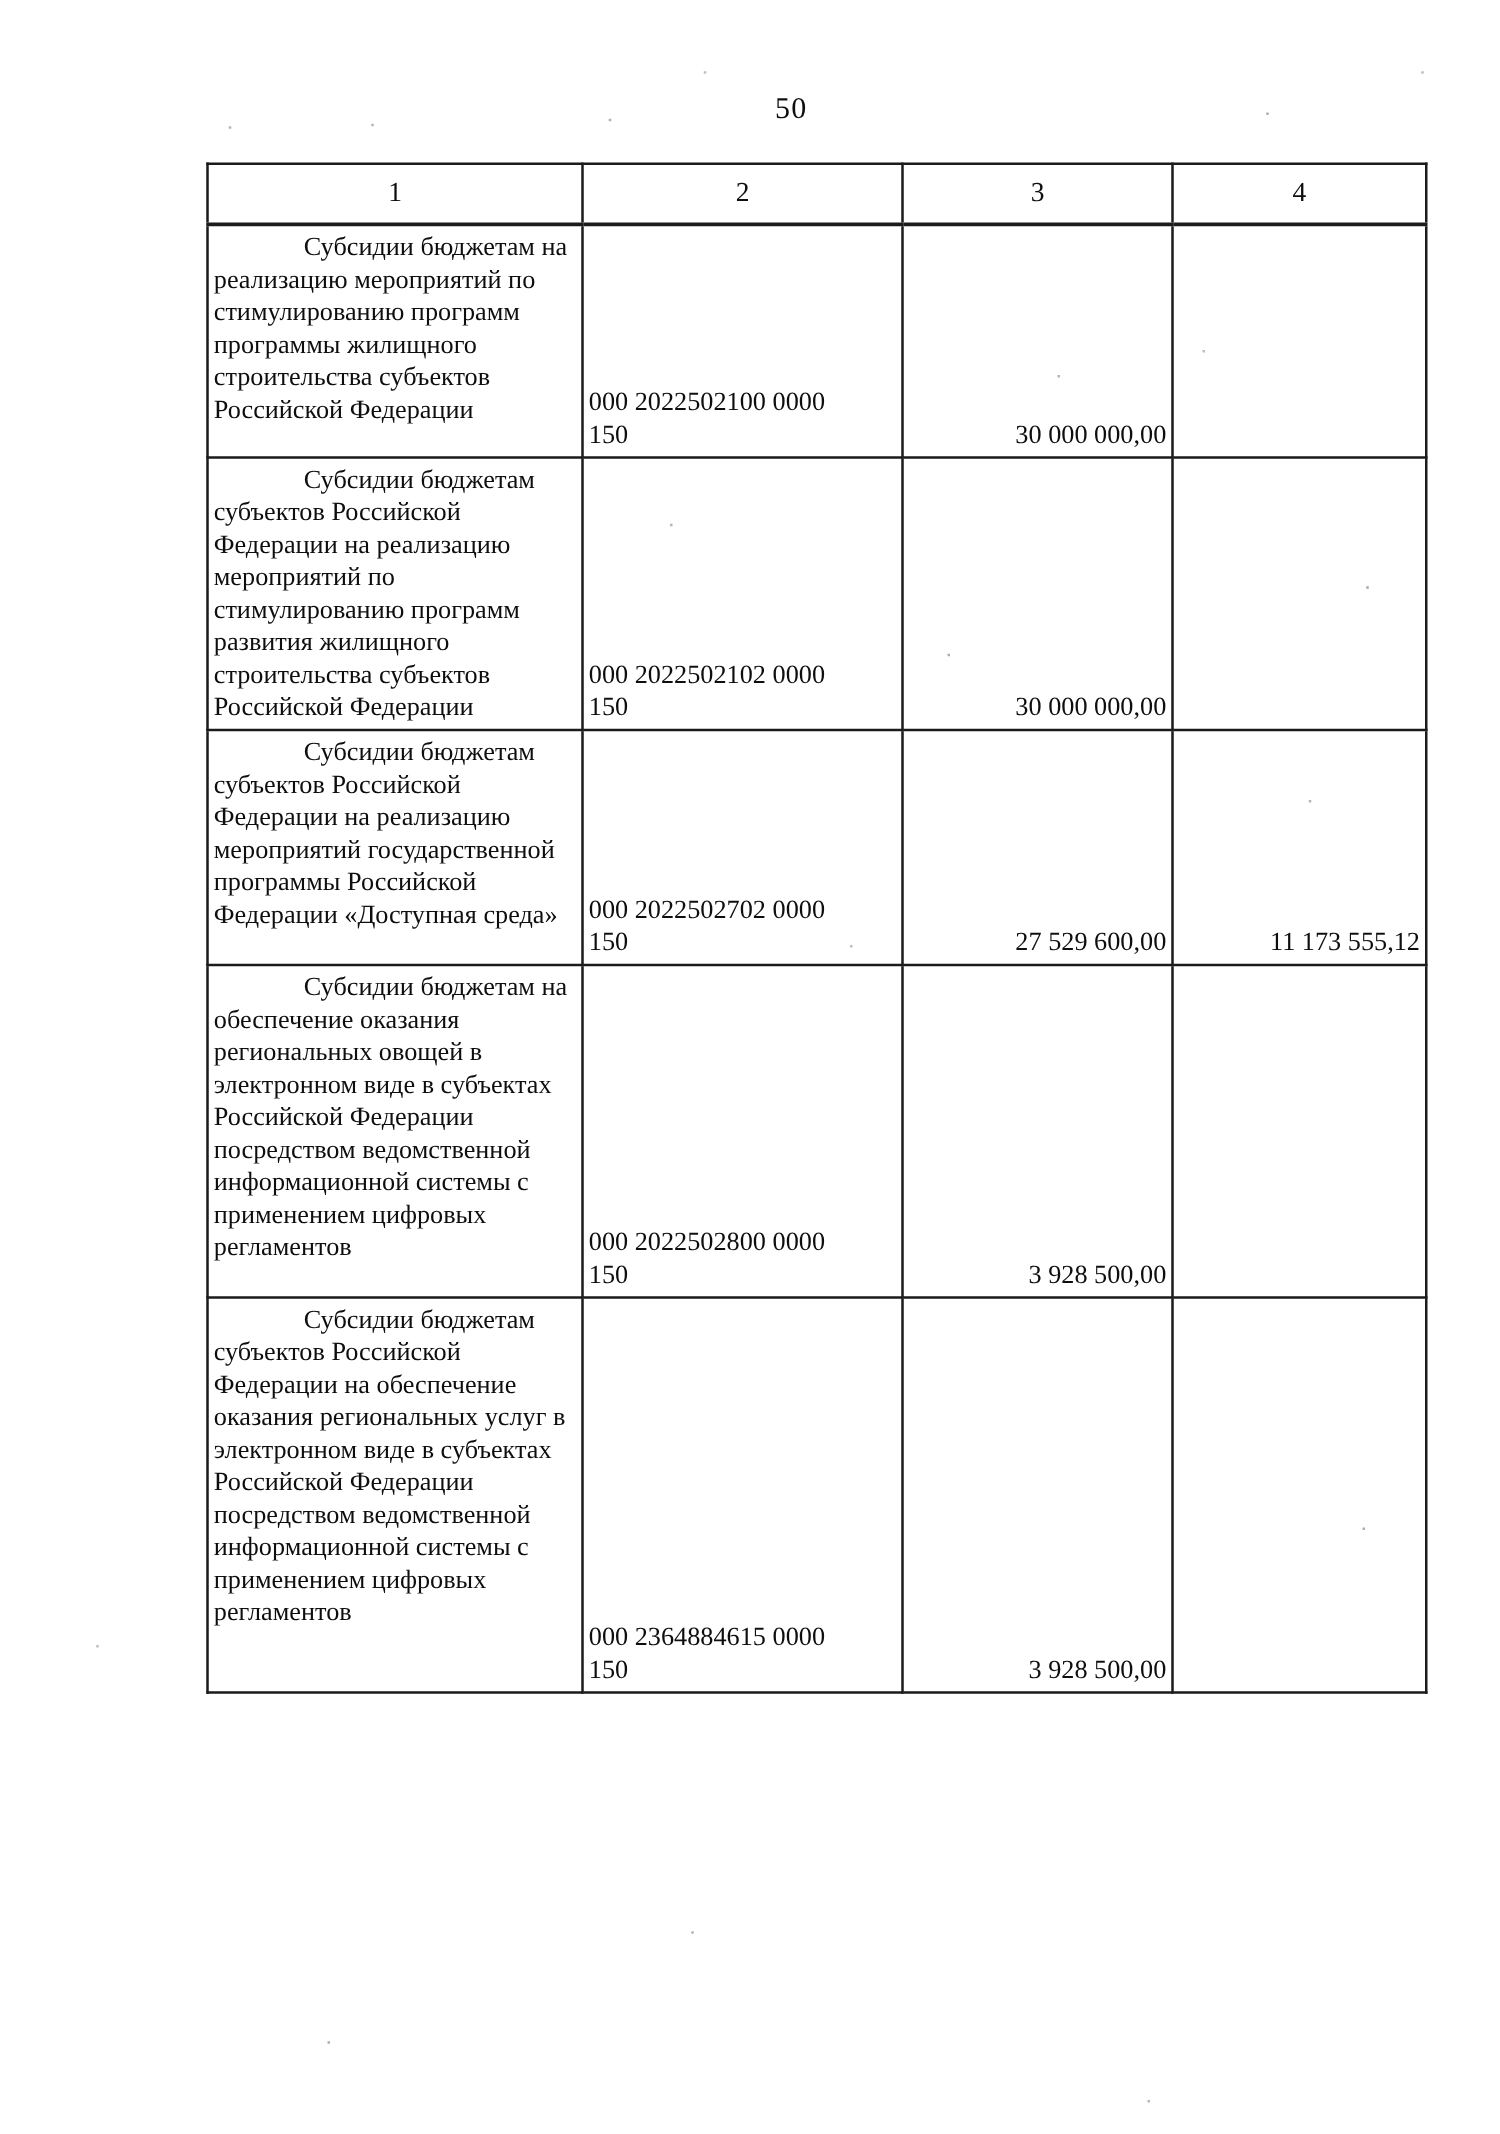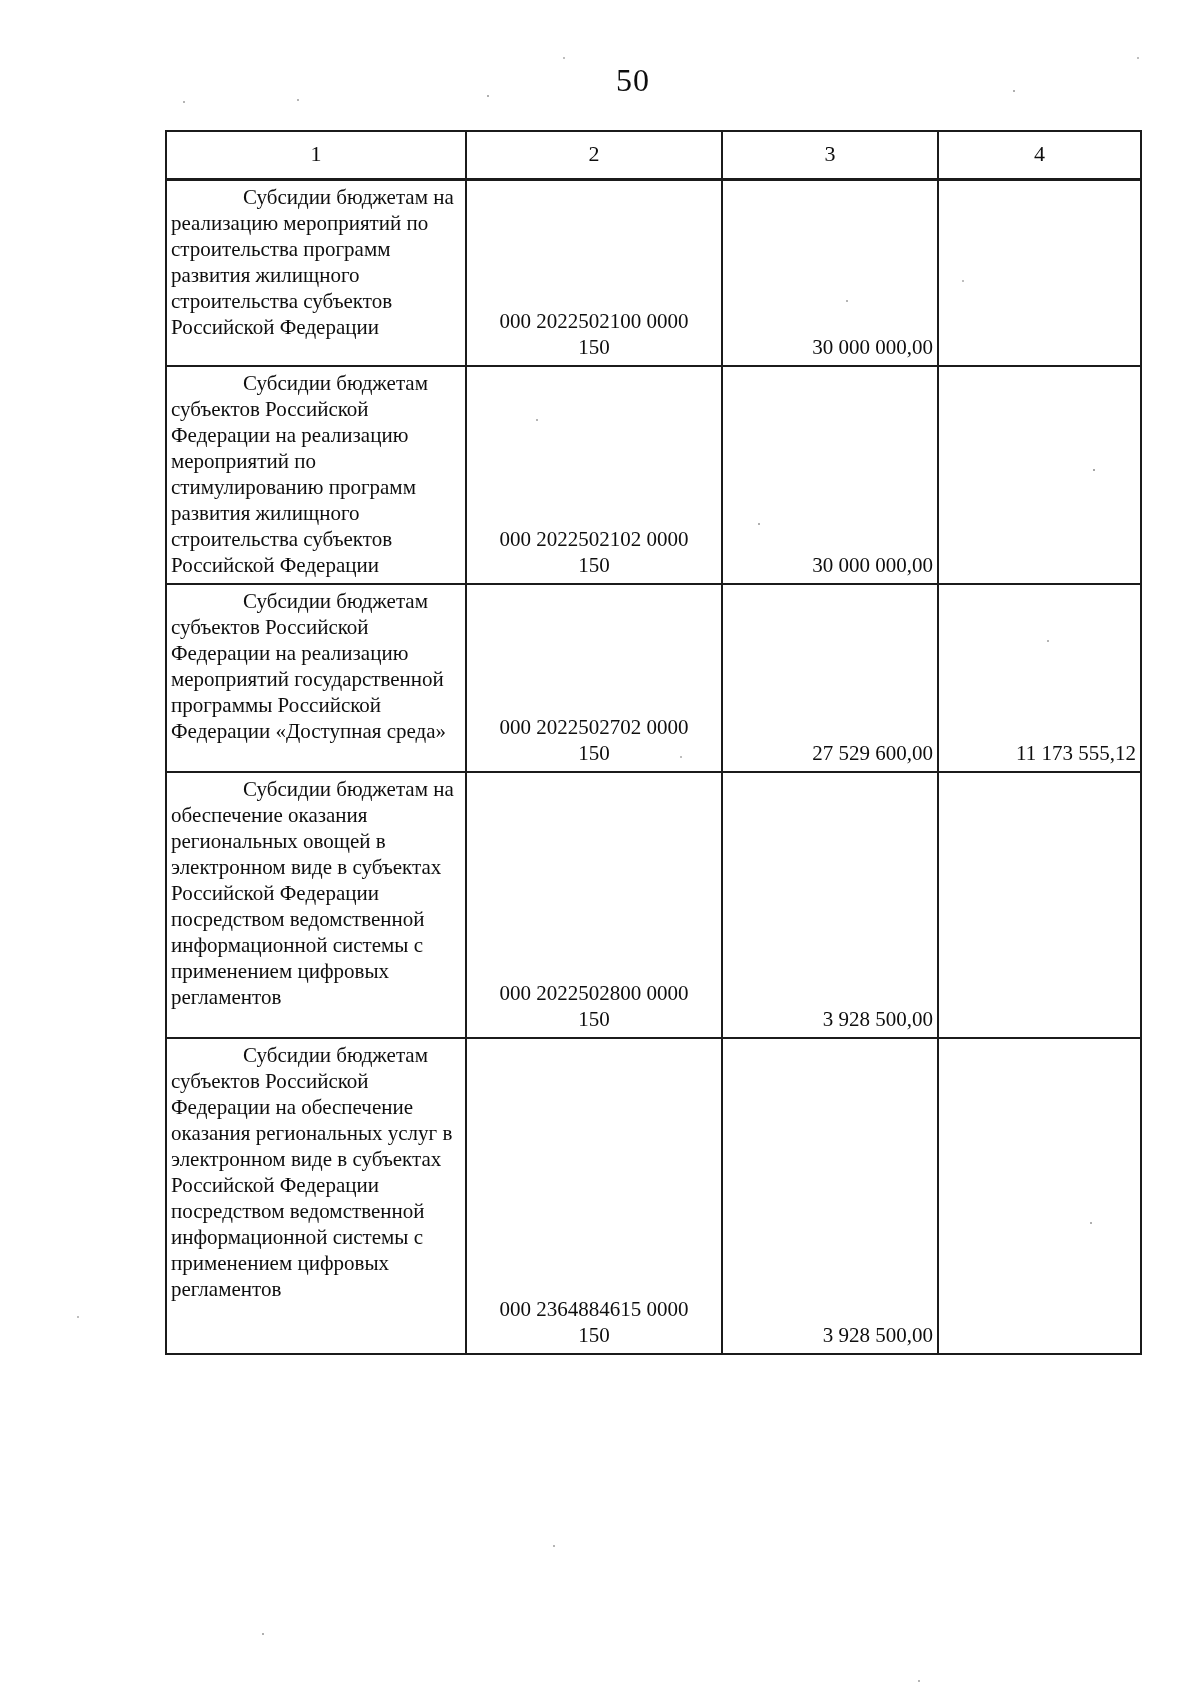--- a/index.html
+++ b/index.html
@@ -11,24 +11,24 @@
     width: 1200px;
     height: 1707px;
     position: relative;
     overflow: hidden;
     font-family: "Liberation Serif", "DejaVu Serif", serif;
     color: #0e0e0e;
   }
 
   .page-number {
     position: absolute;
-    top: 62px;
+    top: 74px;
     left: 633px;
     transform: translateX(-50%);
-    font-size: 32px;
+    font-size: 24px;
     letter-spacing: 1px;
   }
 
   table.budget {
     position: absolute;
     left: 165px;
     top: 130px;
     width: 975px;
     border-collapse: collapse;
     table-layout: fixed;
@@ -57,21 +57,20 @@
   }
 
   td.cell-name {
     text-align: left;
     vertical-align: top;
     padding-right: 16px;
   }
   td.cell-name.para-indent { text-indent: 72px; }
 
   td.cell-code {
-    text-align: center;
     vertical-align: bottom;
   }
   td.cell-code .code-line { display: block; }
 
   td.cell-amount {
     text-align: right;
     vertical-align: bottom;
     padding-right: 3px;
     margin-top: 23px;
   }
@@ -131,21 +130,21 @@
       <th>1</th>
       <th>2</th>
       <th>3</th>
       <th>4</th>
     </tr>
   </thead>
   <tbody>
 
 
     <tr class="r2">
-      <td class="cell-name para-indent">Субсидии бюджетам на реализацию мероприятий по строительства программ развития жилищного строительства субъектов Российской Федерации</td>
+      <td class="cell-name para-indent">Субсидии бюджетам на реализацию мероприятий по стимулированию программ программы жилищного строительства субъектов Российской Федерации</td>
       <td class="cell-code">
         <span class="code-line">000 2022502100 0000</span>
         <span class="code-line">150</span>
       </td>
       <td class="cell-amount">30 000 000,00</td>
       <td class="cell-amount"></td>
     </tr>
 
     <tr class="r3">
       <td class="cell-name para-indent">Субсидии бюджетам субъектов Российской Федерации на реализацию мероприятий по стимулированию программ развития жилищного строительства субъектов Российской Федерации</td>

